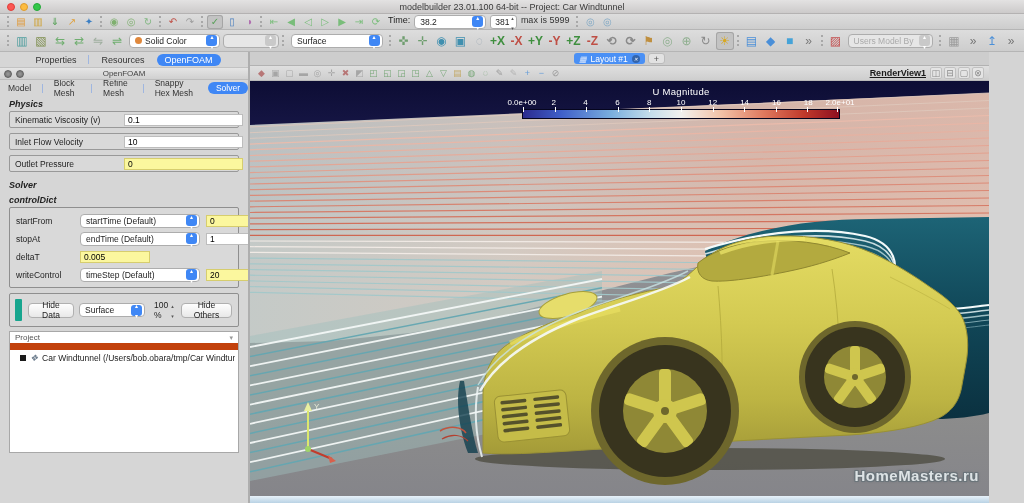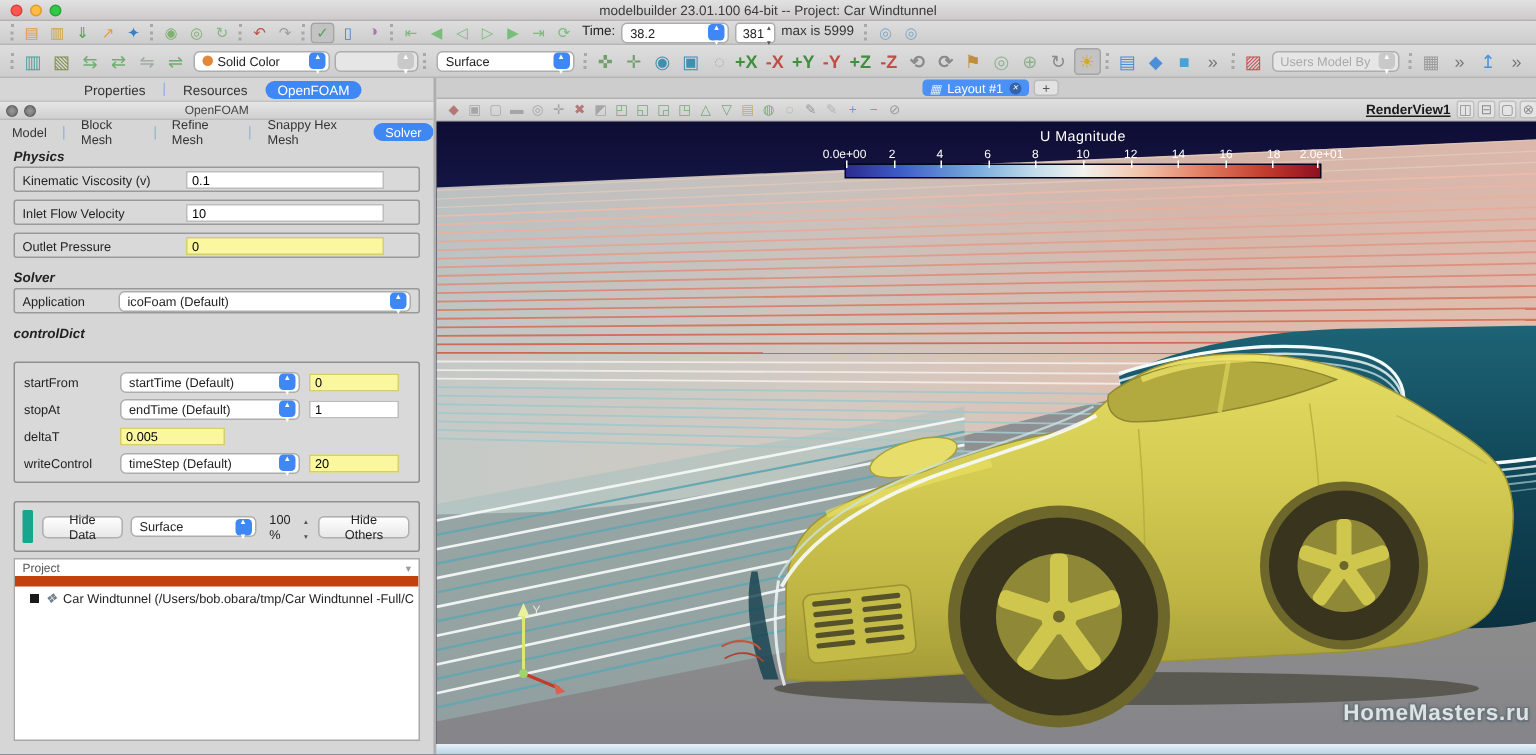--- a/index.html
+++ b/index.html
@@ -36,21 +36,21 @@
   .combo.disabled .stepper{background:#c9c9c9;}
   .dot-swatch{width:7px;height:7px;border-radius:50%;background:#e0883c;flex:none;}
   .spin{background:#fff;border:1px solid #adadad;border-radius:3px;height:14px;display:inline-flex;
     align-items:center;padding:0 2px 0 4px;font-size:8.5px;gap:2px;}
   .updown{display:flex;flex-direction:column;color:#555;}
   .updown .st-up::before,.updown .st-dn::before{font-size:5px;line-height:4px;}
   .timegrp{display:inline-flex;align-items:flex-start;gap:4px;margin:0 4px;}
   .maxlab{color:#333;}
   
   .content{display:flex;height:451px;}
-  .left{width:289px;background:#d6d6d6;flex:none;overflow:hidden;}
+  .left{width:248px;background:#d6d6d6;flex:none;overflow:hidden;}
   .splitter{width:2px;background:#aeaeae;flex:none;}
   .main{width:739px;flex:none;display:flex;flex-direction:column;}
   
   .paneltabs{display:flex;align-items:center;justify-content:center;gap:4px;height:15px;font-size:9px;}
   .tabpill{padding:1px 8px;border-radius:8px;color:#333;cursor:default;}
   .tabpill.active{background:#3f87f5;color:#fff;}
   .tsep{width:1px;height:9px;background:#9fb6e0;}
   .panelheader{height:13px;background:linear-gradient(#e5e5e5,#d0d0d0);border-top:1px solid #c2c2c2;
     border-bottom:1px solid #bcbcbc;display:flex;align-items:center;justify-content:center;
     font-size:8px;color:#444;position:relative;}
@@ -58,21 +58,21 @@
   .pdot{width:8px;height:8px;border-radius:50%;background:radial-gradient(#9a9a9a,#6e6e6e);border:1px solid #5f5f5f;}
   .subtabs{display:flex;align-items:center;justify-content:center;gap:3px;height:16px;font-size:8.5px;}
   .section-h{font-size:9px;font-weight:bold;font-style:italic;padding:3px 0 2px 9px;}
   .fieldbox{border:1px solid #999;border-radius:2px;background:#d9d9d9;margin:0 9px 5px;
     padding:2px 5px;display:flex;align-items:center;font-size:8.5px;gap:6px;height:17px;}
   .fieldbox label{width:103px;flex:none;}
   input.val{border:1px solid #bdbdbd;height:12px;font-size:8.5px;padding:0 3px;width:132px;
     background:#fff;font-family:"Liberation Sans",sans-serif;}
   input.val.hl{background:#fbf79e;border-color:#d6cd6e;}
   .fieldbox .combo{flex:1;}
-  .groupbox{border:1px solid #8f8f8f;border-radius:2px;margin:12px 9px 5px;padding:2px 6px;background:#d9d9d9;}
+  .groupbox{border:1px solid #8f8f8f;border-radius:2px;margin:0 9px 5px;padding:2px 6px;background:#d9d9d9;}
   .cdrow{display:flex;align-items:center;font-size:8.5px;margin:3px 0;gap:6px;height:15px;}
   .cdrow .lbl{width:58px;flex:none;}
   .cdrow .combo{width:120px;flex:none;}
   .cdrow input.val{width:60px;}
   .icobox{position:relative;padding:5px 6px 5px 18px;margin-bottom:4px;}
   .runbar{position:absolute;left:5px;top:5px;bottom:5px;width:7px;background:#17a58e;border-radius:1px;}
   .icorow{display:flex;align-items:center;font-size:8.5px;gap:5px;height:18px;margin:2px 0;}
   .btn{background:linear-gradient(#fefefe,#e8e8e8);border:1px solid #b0b0b0;border-radius:4px;
     font-size:8.5px;padding:0 9px;height:15px;display:inline-flex;align-items:center;
     font-family:"Liberation Sans",sans-serif;color:#222;}
@@ -315,30 +315,20 @@
       <div class="fieldbox">
         <label>Inlet Flow Velocity</label>
         <input class="val" value="10" style="">
       </div>
       <div class="fieldbox">
         <label>Outlet Pressure</label>
         <input class="val hl" value="0" style="">
       </div>
 
       <div class="section-h">Solver</div>
-      <div class="fieldbox">
-        <label style="width:58px">Application</label>
-        <span class="combo">
-          <span class="combo-text">icoFoam (Default)</span>
-          <span class="stepper">
-              <i class="st-up"></i>
-              <i class="st-dn"></i>
-            </span>
-        </span>
-      </div>
 
       <div class="section-h">controlDict</div>
       <div class="groupbox">
         <div class="cdrow">
           <span class="lbl">startFrom</span>
           <span class="combo">
             <span class="combo-text">startTime (Default)</span>
             <span class="stepper">
                 <i class="st-up"></i>
                 <i class="st-dn"></i>

